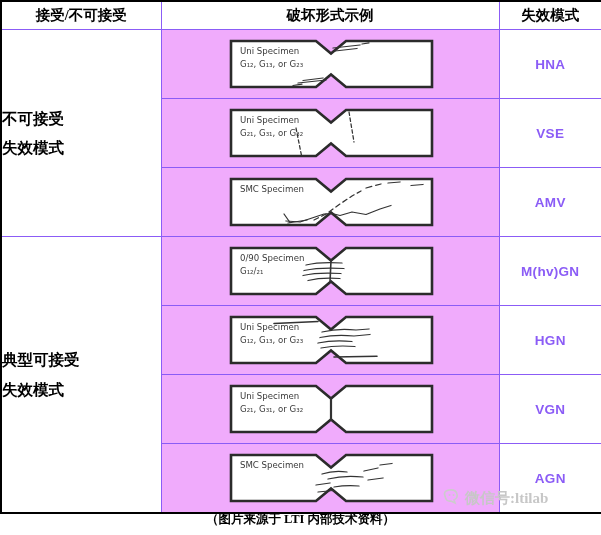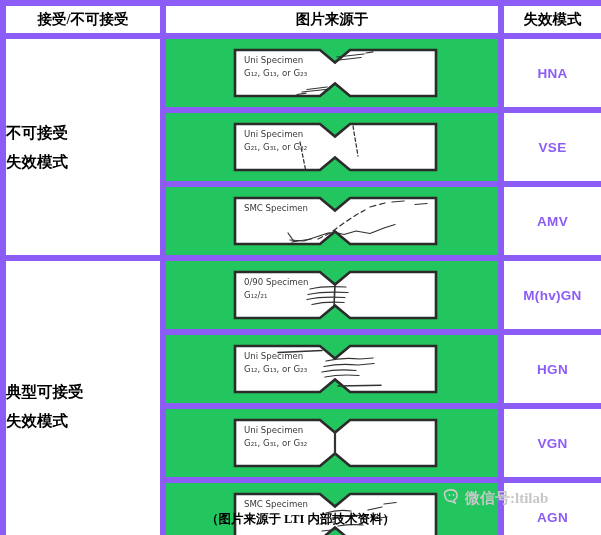--- a/index.html
+++ b/index.html
@@ -1,40 +1,40 @@
 <!DOCTYPE html>
 <html><head>
 <meta charset="utf-8">
 <style>
   html,body{margin:0;padding:0;background:#ffffff;}
   body{width:601px;height:535px;position:relative;font-family:"Liberation Sans","DejaVu Sans",sans-serif;overflow:hidden;}
   table{border-collapse:collapse;width:601px;table-layout:fixed;border:2px solid #000;}
-  th,td{border:6px solid #8b5cf6;padding:0;}
+  th,td{border:1px solid #8b5cf6;padding:0;}
   th{height:27px;font-size:14.5px;font-weight:bold;font-family:"Liberation Serif","DejaVu Serif",serif;color:#000;text-align:center;}
   .group-cell{vertical-align:middle;font-weight:bold;font-size:15.5px;font-family:"Liberation Serif","DejaVu Serif",serif;color:#000;}
   .group-line{line-height:1.9;}
-  .spec-cell{height:68px;vertical-align:middle;padding-left:66px;background:#22c55e;}
+  .spec-cell{height:68px;vertical-align:middle;padding-left:66px;background:#f0abfc;}
   .code-cell{text-align:center;vertical-align:middle;font-weight:bold;font-size:13.5px;color:#8b5cf6;letter-spacing:.3px;}
   .caption{position:absolute;top:511px;left:0;width:601px;text-align:center;font-size:12.5px;font-weight:bold;color:#000;font-family:"Liberation Serif","DejaVu Serif",serif;}
   .watermark{position:absolute;top:486px;left:441px;display:flex;align-items:center;color:#c7c7c7;font-weight:bold;font-size:15px;z-index:3;font-family:"Liberation Serif","DejaVu Serif",serif;white-space:nowrap;}
   svg{display:block;}
 </style>
 </head>
 <body>
 
 <table>
   <colgroup>
       <col style="width:160px">
       <col style="width:338px">
       <col style="width:103px">
     </colgroup>
   <thead>
     <tr>
       <th>接受/不可接受</th>
-      <th>图片来源于</th>
+      <th>破坏形式示例</th>
       <th>失效模式</th>
     </tr>
   </thead>
   <tbody>
       <tr>
         <td rowspan="3" class="group-cell">
           <div class="group-line">不可接受</div>
           <div class="group-line">失效模式</div>
         </td>
         <td class="spec-cell">

